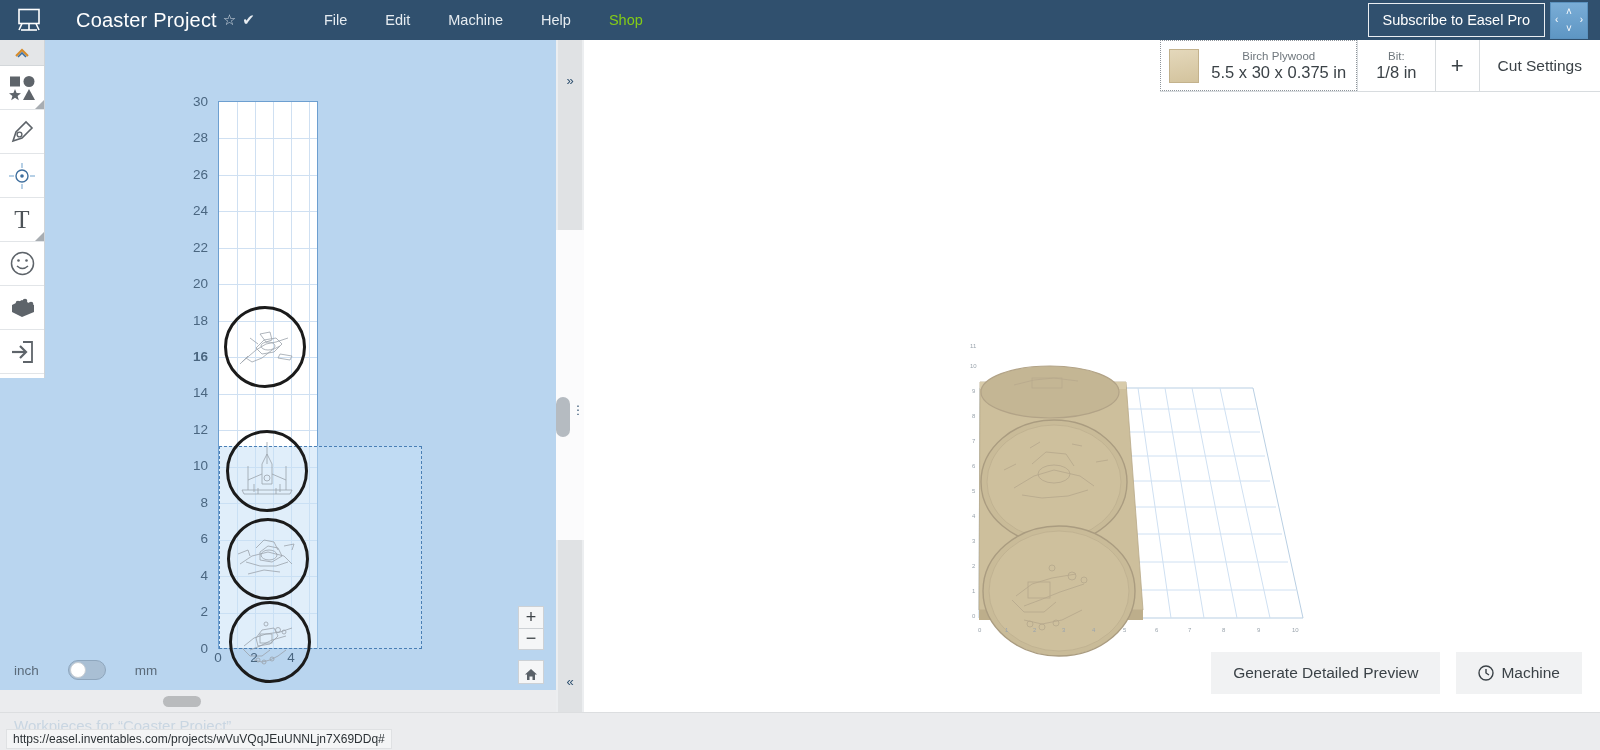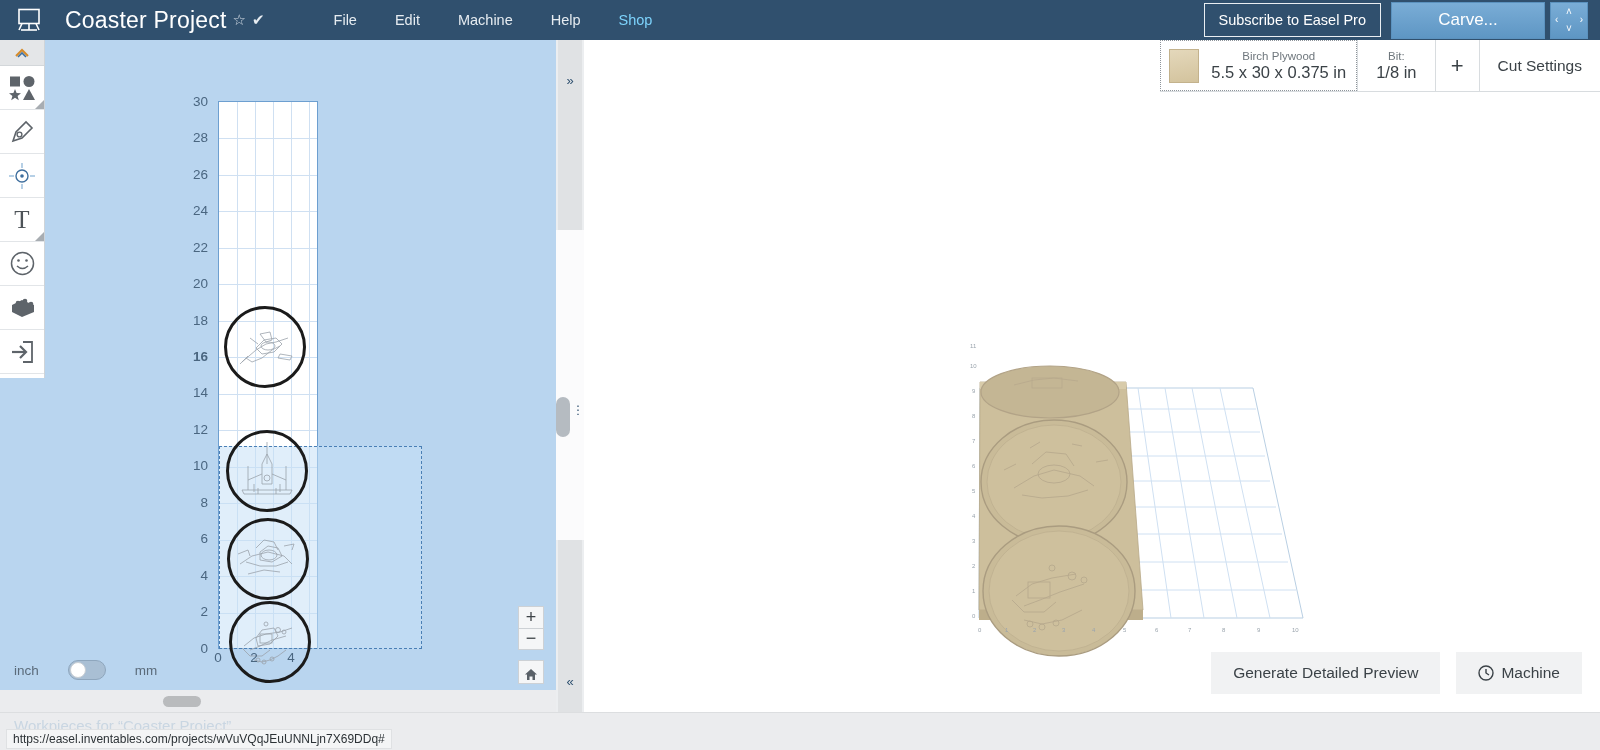--- a/index.html
+++ b/index.html
@@ -10,29 +10,29 @@
   }
   #app { position: relative; width: 1600px; height: 750px; }
 
   
   .header {
     position: absolute; left: 0; top: 0; width: 1600px; height: 40px;
     background: #30506e; display: flex; align-items: center;
   }
   .logo-icon { margin-left: 14px; width: 30px; height: 30px; display:flex; align-items:center; justify-content:center; }
   .proj-title {
-    color: #ffffff; font-size: 23px; margin-left: 21px; letter-spacing: .2px; font-weight: 400;
+    color: #ffffff; font-size: 20px; margin-left: 32px; letter-spacing: .2px; font-weight: 400;
   }
   .title-star, .title-check { color: #d2dbe4; font-size: 15px; margin-left: 6px; }
   .title-check { color: #e8edf2; }
   .menu { display: flex; align-items: center; margin-left: 58px; }
   .menu-item {
     color: #e6ecf1; font-size: 14.5px; padding: 4px 11px; margin-right: 16px; cursor: pointer; text-align: right;
   }
-  .menu-item.shop { color: #7dd3fc; }
+  .menu-item.shop { color: #84cc16; }
   .hdr-right { position: absolute; right: 8px; top: 0; height: 40px; display: flex; align-items: center; }
   .btn-subscribe {
     border: 1px solid #e9eef2; color: #fff; background: transparent;
     font-size: 14.5px; padding: 8px 14px; cursor: pointer; white-space: nowrap;
   }
   .btn-carve {
     background: linear-gradient(180deg,#7aadd6 0%,#5e96c4 100%);
     color: #fff; font-size: 17px; width: 154px; height: 37px; margin-left: 10px;
     display: flex; align-items: center; justify-content: center; cursor: pointer;
     border: 1px solid #5b92bf;
@@ -227,21 +227,20 @@
     <div class="menu">
       <div class="menu-item">File</div>
       <div class="menu-item">Edit</div>
       <div class="menu-item">Machine</div>
       <div class="menu-item">Help</div>
       <div class="menu-item shop">Shop</div>
     </div>
 
     <div class="hdr-right">
       <div class="btn-subscribe">Subscribe to Easel Pro</div>
-      <div class="btn-carve">Carve...</div>
       <div class="btn-dpad">
         <span class="dp-u">˄</span>
         <span class="dp-d">˅</span>
         <span class="dp-l">‹</span>
         <span class="dp-r">›</span>
       </div>
     </div>
   </div>
 
   <div class="canvas-panel">

